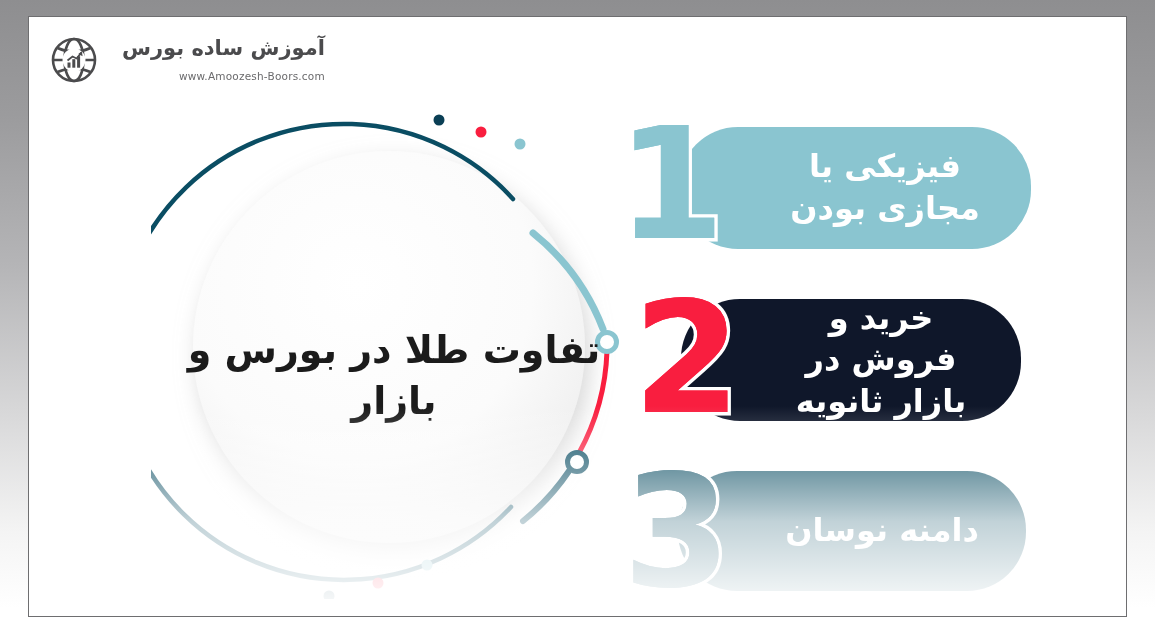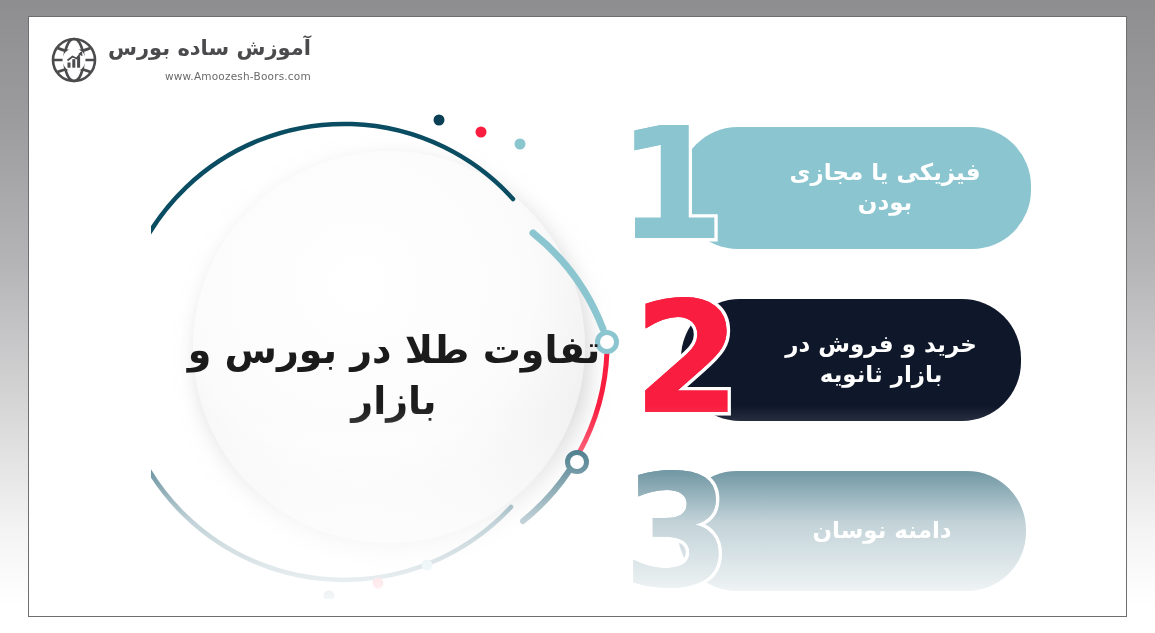--- a/index.html
+++ b/index.html
@@ -46,21 +46,21 @@
     z-index: 6;
   }
 
   
   #logo {
     position: absolute;
     left: 20px;
     top: 18px;
     display: flex;
     align-items: center;
-    gap: 9px;
+    gap: 23px;
     z-index: 5;
   }
   #logo-globe { display: block; }
   #logo-textblock {
     display: flex;
     flex-direction: column;
     align-items: flex-end;
     line-height: 1;
   }
   #logo-brand {
@@ -127,21 +127,21 @@
     display: flex;
     align-items: center;
     justify-content: center;
     box-sizing: border-box;
     padding: 0 30px 0 90px;
   }
   .pill-label {
     direction: rtl;
     color: #ffffff;
     font-weight: bold;
-    font-size: 23px;
+    font-size: 32px;
     line-height: 1.3;
     text-align: center;
     letter-spacing: -0.4px;
   }
   .numeral {
     position: absolute;
     left: 0;
     top: 0;
     font-size: 155px;
     font-weight: bold;

